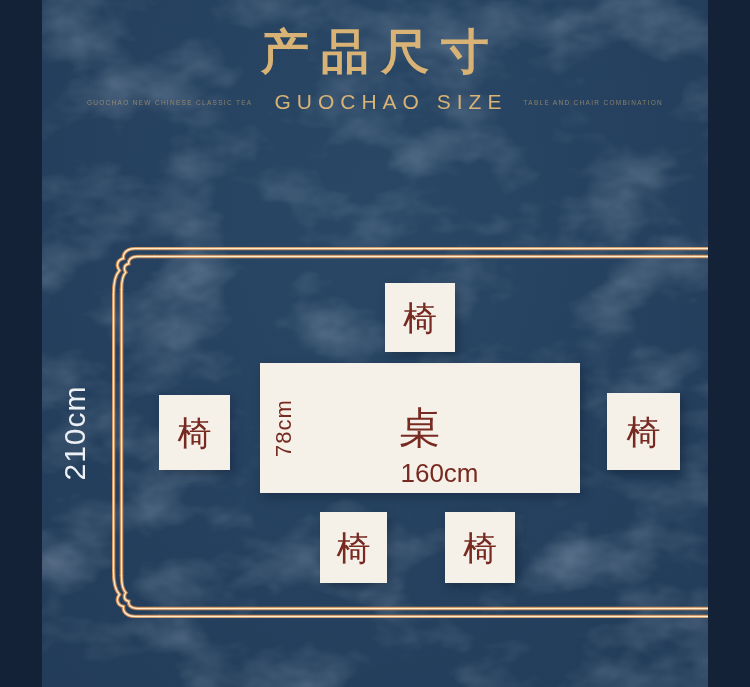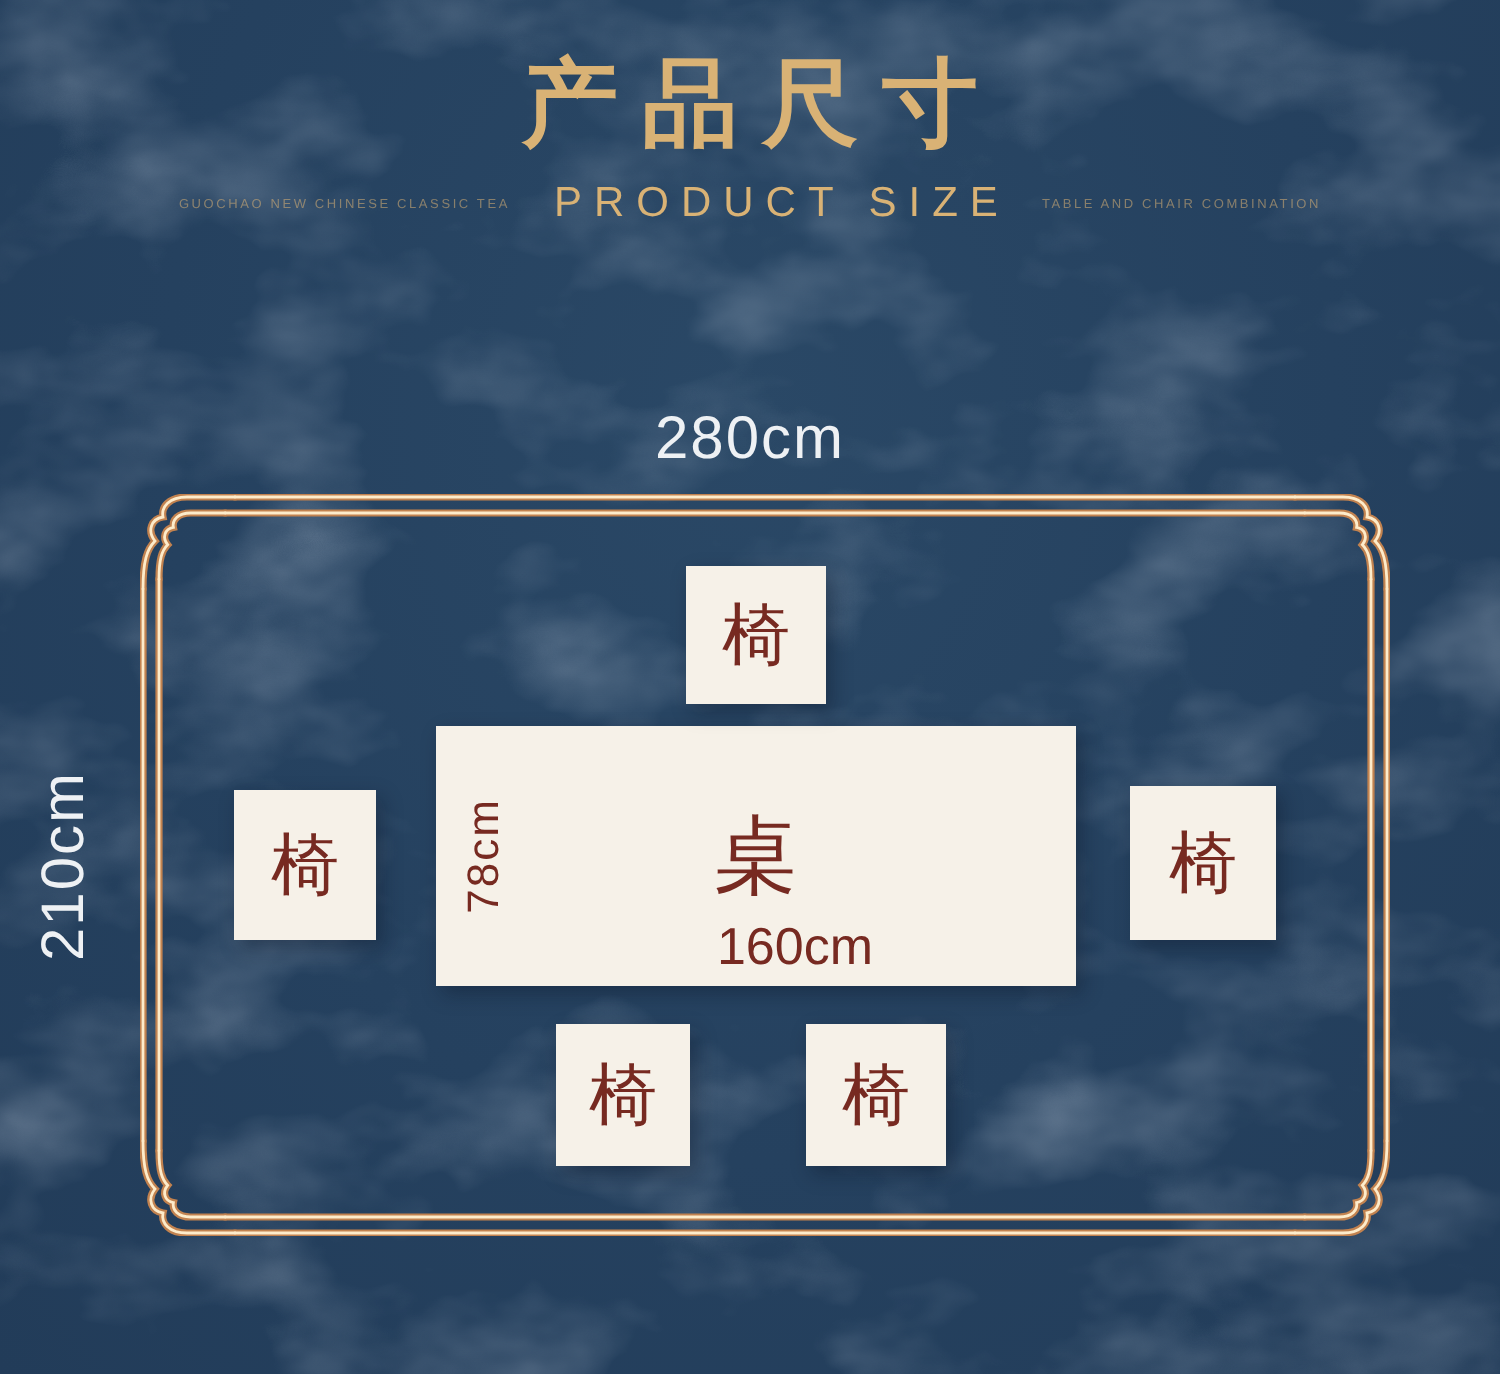--- a/index.html
+++ b/index.html
@@ -2,21 +2,21 @@
 <html><head>
 <meta charset="utf-8">
 <style>
   html,body{margin:0;padding:0;}
   body{
     font-family:"Liberation Sans",sans-serif;
     background:#142238;
   }
   .stage{
     position:relative;
-    width:750px;height:687px;
+    width:666px;height:687px;
     margin:0 auto;
     overflow:hidden;
     background:radial-gradient(ellipse at 50% 30%, #2a4866 0%, #25415f 55%, #223c59 100%);
   }
   .texture{
     position:absolute;inset:0;z-index:0;pointer-events:none;
   }
   .layer{position:absolute;z-index:1;}
 
   
@@ -112,25 +112,24 @@
     <filter id="tex" x="0" y="0" width="100%" height="100%">
       <feTurbulence type="fractalNoise" baseFrequency="0.011 0.017" numOctaves="4" seed="11" result="n"></feTurbulence>
       <feColorMatrix in="n" type="matrix" values="0 0 0 0 0.75  0 0 0 0 0.82  0 0 0 0 0.92  0.9 0.9 0 0 -0.85"></feColorMatrix>
     </filter>
     <rect width="750" height="687" filter="url(#tex)" opacity="0.45"></rect>
   </svg>
 
   <div class="layer title">产品尺寸</div>
   <div class="layer subtitle-row">
     <span class="tagline">GUOCHAO NEW CHINESE CLASSIC TEA</span>
-    <span class="subtitle">PRODUCT SIZE</span>
+    <span class="subtitle">GUOCHAO SIZE</span>
     <span class="tagline">TABLE AND CHAIR COMBINATION</span>
   </div>
 
-  <div class="layer dim-width">280cm</div>
   <div class="layer dim-depth-wrap">
     <span>210cm</span>
   </div>
 
   <svg class="layer frame" width="625" height="371" viewBox="0 0 625 371">
     <defs>
       <path id="cnr" d="M 0 46 C 0 32 2 26 6 22 C 2 17 4 11 10 10 C 9 5 13 0 22 0 L 46 0" vector-effect="non-scaling-stroke"></path>
       <g id="frameLines" fill="none" stroke-linecap="round">
 
         <use href="#cnr" transform="translate(1.5,1.5)"></use>

